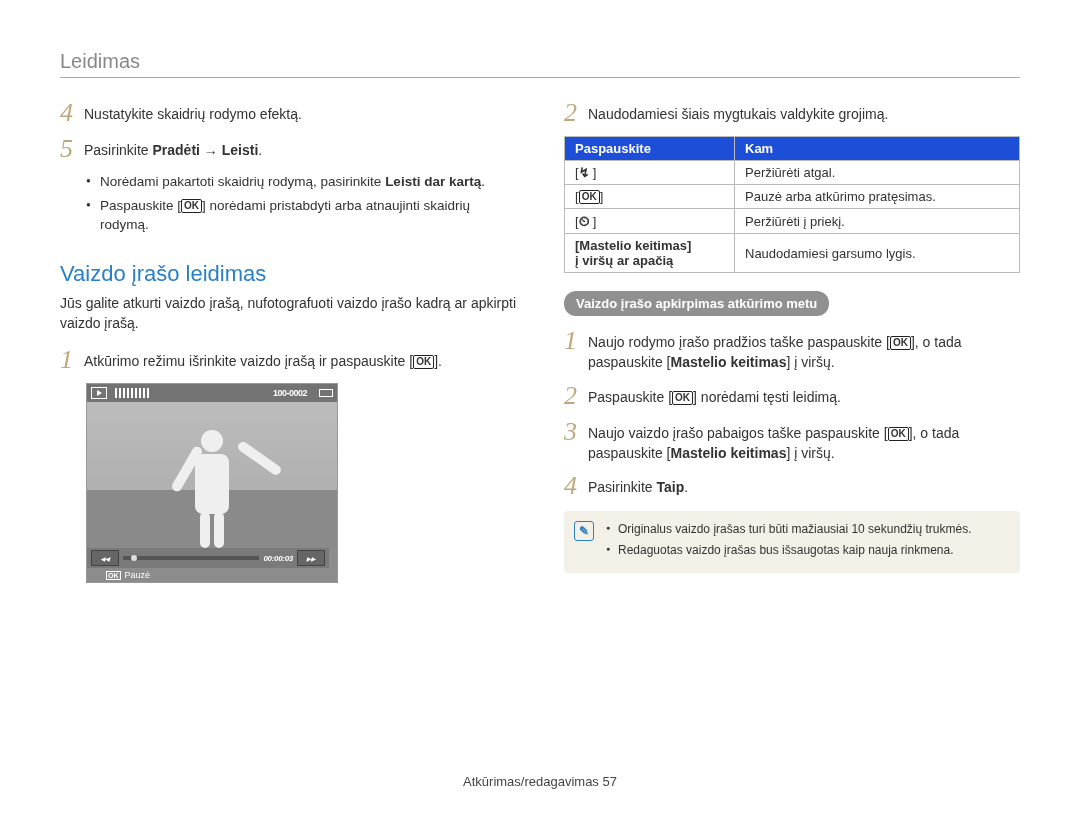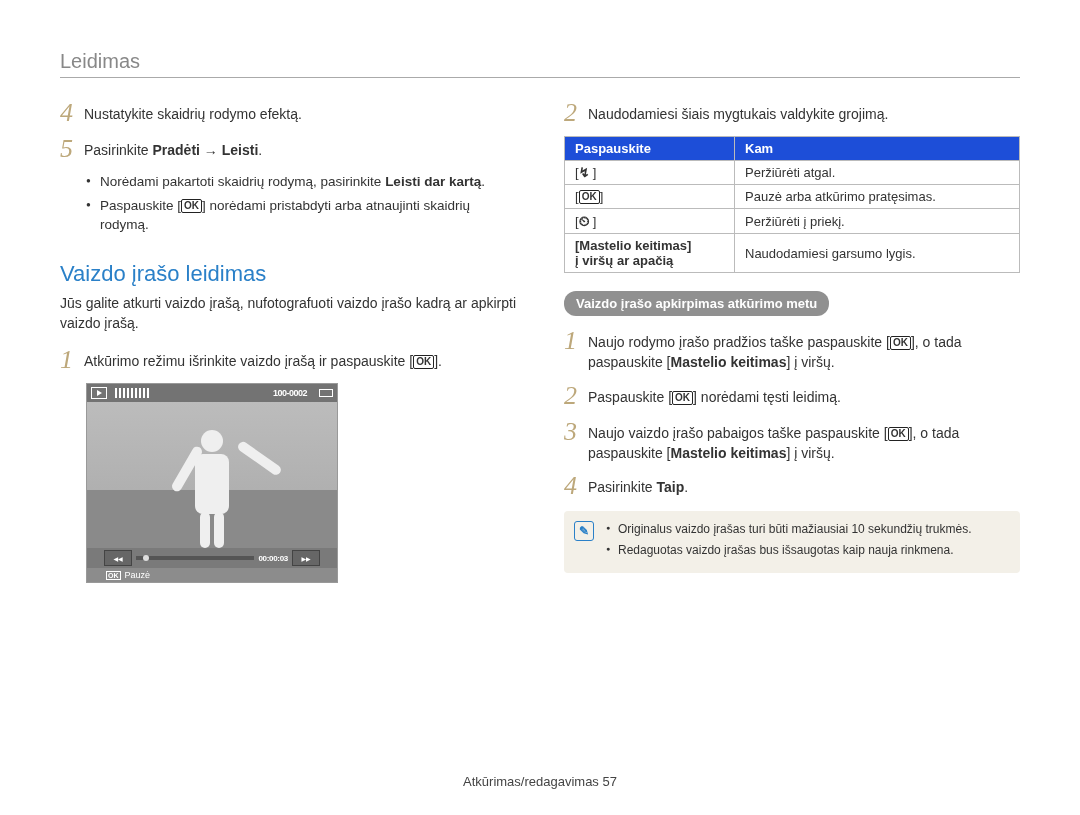--- a/index.html
+++ b/index.html
@@ -42,21 +42,21 @@
   .vt-body { position:absolute; top:18px; bottom:34px; left:0; right:0; background: linear-gradient(#bcbcbc,#b0b0b0 60%, #8a8a8a 60%, #8a8a8a); }
   .vt-person { position:absolute; left:50%; transform:translateX(-50%); bottom:0; width:56px; height:118px;}
   .vt-head { width:22px; height:22px; border-radius:50%; background:#efefef; margin:0 auto;}
   .vt-torso { width:34px; height:60px; background:#efefef; margin:2px auto 0; border-radius:8px;}
   .vt-arm { position:absolute; top:14px; width:10px; height:50px; background:#efefef; border-radius:5px;}
   .vt-arm.l { left:-2px; transform:rotate(30deg);}
   .vt-arm.r { right:-4px; transform:rotate(-55deg); transform-origin: top center;}
   .vt-leg { position:absolute; bottom:0; width:10px; height:36px; background:#efefef; border-radius:5px;}
   .vt-leg.l{ left:16px;} .vt-leg.r{ right:16px;}
   .vt-ground { position:absolute; left:0; right:0; bottom:0; height:48px; background:#8a8a8a;}
-  .vt-bar { position:absolute; bottom:14px; left:0; right:0; height:20px; background:#7a7a7a; display:flex; align-items:center; padding:0 17px; gap:4px;}
+  .vt-bar { position:absolute; bottom:14px; left:0; right:8px; height:20px; background:#7a7a7a; display:flex; align-items:center; padding:0 4px; gap:4px;font-style:italic;}
   .vt-rew, .vt-ff { width:28px; height:16px; background:#666; color:#fff; font-size:7px; display:flex; align-items:center; justify-content:center; border:1px solid #444; }
   .vt-track { flex:1; height:4px; background:#555; position:relative;}
   .vt-dot { width:6px; height:6px; background:#ddd; border-radius:50%; position:absolute; left:6%; top:-1px;}
   .vt-time { color:#fff; font-size:8px; font-weight:bold; letter-spacing:-0.3px;}
   .vt-foot { position:absolute; bottom:0; left:0; right:0; height:14px; background:#8c8c8c; color:#fff; font-size:9px; display:flex; align-items:center; padding-left:19px; gap:4px;}
   .vt-ok { font-size:7px; font-weight:bold; border:1px solid #fff; padding:0 1px; }
   b { font-weight: bold; }
 </style>
 </head>
 <body>

